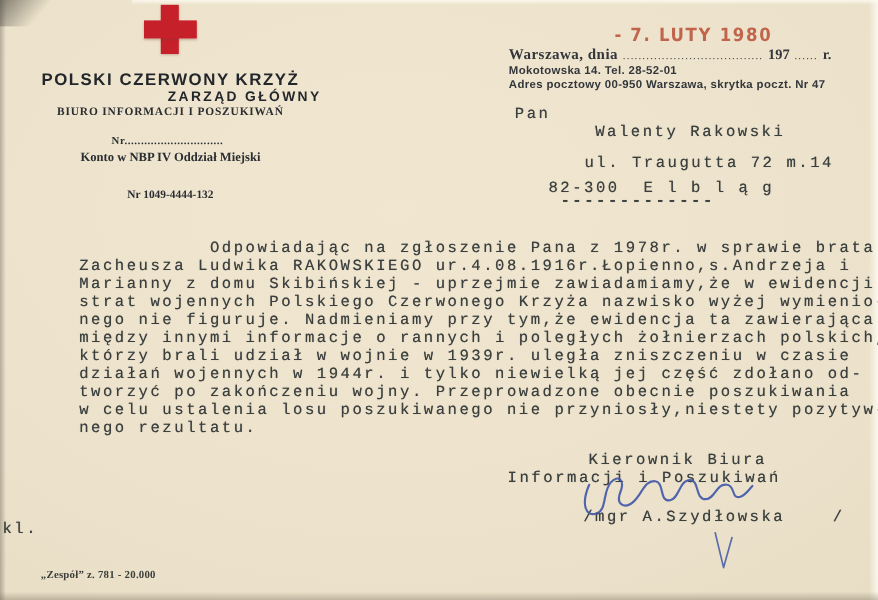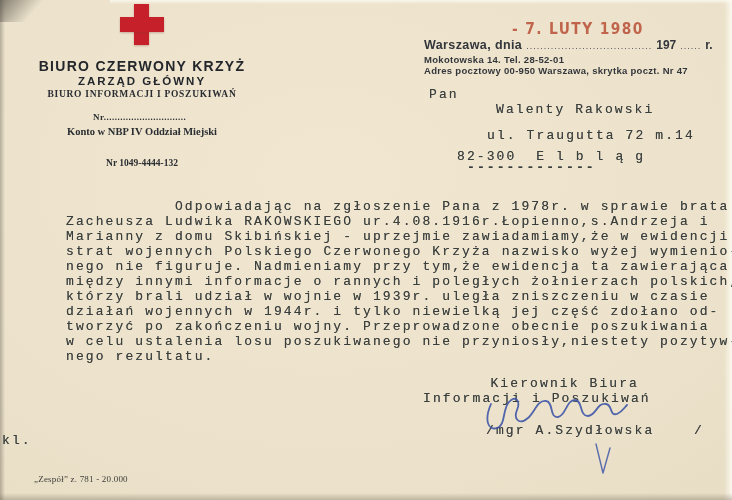--- a/index.html
+++ b/index.html
@@ -20,71 +20,71 @@
   
   .tw{
     font-family:"Liberation Mono","DejaVu Sans Mono",monospace;
     font-size:13px;letter-spacing:2.1px;line-height:15px;
     color:#3a3f3e;white-space:pre;
     text-shadow:0 0 .6px rgba(58,63,62,.65);
   }
   
   .lh-center{left:16px;width:252px;text-align:center;}
   .lh-org{top:58px;font-size:14px;font-weight:700;letter-spacing:1.3px;color:#23262b;}
-  .lh-division{top:75px;font-size:11.5px;font-weight:700;letter-spacing:2px;color:#23262b;}
+  .lh-division{top:75px;font-size:11.5px;font-weight:700;letter-spacing:2px;color:#23262b;text-align:right;}
   .lh-bureau{top:89px;font-family:"Liberation Serif",serif;font-size:9.5px;font-weight:700;letter-spacing:.7px;color:#2a2d31;}
   .lh-ref{left:105px;top:98px;}
   .lh-nr{left:93px;top:112px;font-family:"Liberation Serif",serif;font-size:9px;color:#2a2d31;letter-spacing:.5px;font-weight:bold;}
   .lh-konto1{top:126px;font-family:Liberation Serif, serif;font-size:10.5px;font-weight:700;color:#2a2d31;}
   .lh-konto2{top:138px;font-family:"Liberation Serif",serif;font-size:9.5px;font-weight:700;color:#2a2d31;margin-top:20px;}
   
   .cross{left:120px;top:4px;width:44px;height:41px;}
   .cross .v{position:absolute;left:14px;top:0;width:15px;height:41px;background:#c6202b;box-shadow:0 1px 2px rgba(130,60,50,.35);}
   .cross .h{position:absolute;left:0;top:13px;width:44px;height:15px;background:#c6202b;box-shadow:0 1px 2px rgba(130,60,50,.35);}
   
   .stamp{left:512px;top:20px;font-family:"DejaVu Sans", sans-serif;font-size:15px;font-weight:700;letter-spacing:1.5px;transform:scale(.92,1.02);transform-origin:left top;opacity:.92;}
-  .dateline{left:424px;top:38px;display:flex;align-items:baseline;gap:4px;color:#33363b;}
+  .dateline{left:424px;top:38px;display:flex;align-items:baseline;gap:4px;color:#33363b;font-family:Liberation Serif, serif;}
   .dateline .lbl{font-size:12.5px;font-weight:700;letter-spacing:.4px;}
   .dateline .dots{font-size:9px;letter-spacing:1px;color:#4a4d50;}
   .dateline .yr{font-size:12px;font-weight:700;}
   .hq-addr1{left:424px;top:54px;font-size:9.5px;font-weight:700;letter-spacing:.3px;color:#33363b;}
   .hq-addr2{left:424px;top:64.5px;font-size:9.5px;font-weight:700;letter-spacing:.3px;color:#33363b;}
   
   .rc-pan{left:429px;top:87px;}
   .rc-name{left:476px;top:102px;margin-left:20px;}
   .rc-street{left:487px;top:128px;}
   .rc-city{left:457px;top:149px;}
   .rc-dash{left:467px;top:160px;font-weight:700;}
   
   .body-text{left:66px;top:199px;}
   
   .sig-titles{left:423px;top:376px;width:216px;text-align:right;}
   .sig-name{left:450px;top:423px;margin-left:36px;}
   .sig-svg{left:455px;top:388px;}
   .vmark-svg{left:588px;top:440px;}
   
   .initials{left:2px;top:433px;}
-  .footer-print{left:34px;top:474px;font-family:"Liberation Serif",serif;font-size:9px;font-weight:400;color:#3c3e3a;letter-spacing:.2px;}
+  .footer-print{left:34px;top:474px;font-family:"Liberation Serif",serif;font-size:9px;font-weight:700;color:#3c3e3a;letter-spacing:.2px;}
 </style>
 </head>
 <body>
 
 <div class="paper">
 
   <div class="edge edge-t"></div>
   <div class="edge edge-r"></div>
   <div class="edge edge-b"></div>
   <div class="edge edge-l"></div>
   <div class="edge edge-tl"></div>
 
   <div class="abs cross">
     <div class="v"></div>
     <div class="h"></div>
   </div>
-  <div class="abs lh-center lh-org">BIURO CZERWONY KRZYŻ</div>
+  <div class="abs lh-center lh-org">POLSKI CZERWONY KRZYŻ</div>
   <div class="abs lh-center lh-division">ZARZĄD GŁÓWNY</div>
   <div class="abs lh-center lh-bureau">BIURO INFORMACJI I POSZUKIWAŃ</div>
   <div class="abs lh-nr">Nr..............................</div>
   <div class="abs lh-center lh-konto1">Konto w NBP IV Oddział Miejski</div>
   <div class="abs lh-center lh-konto2">Nr 1049-4444-132</div>
 
   <div class="abs stamp" style="color:#bd5a42">- 7. LUTY 1980</div>
   <div class="abs dateline">
     <span class="lbl">Warszawa, dnia</span>
     <span class="dots">....................................</span>

